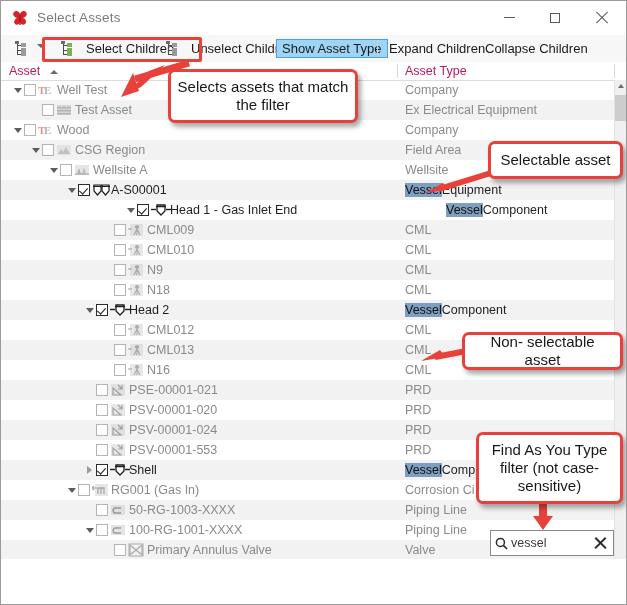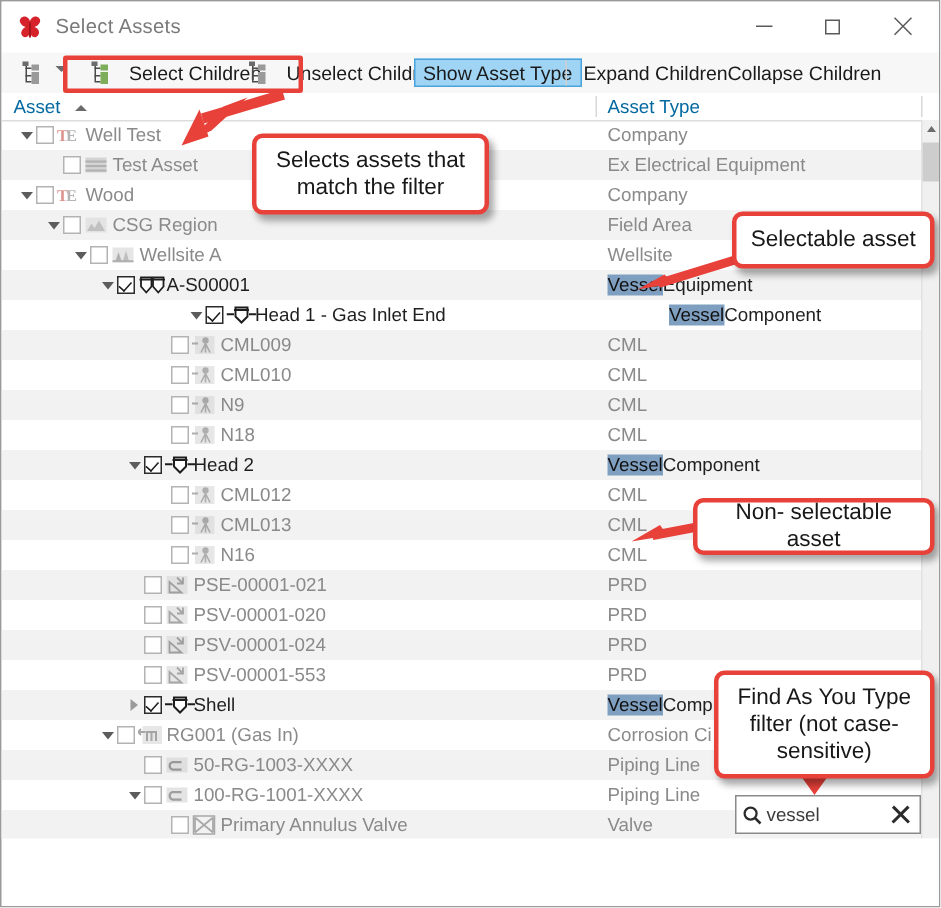--- a/index.html
+++ b/index.html
@@ -42,21 +42,21 @@
   .icon-tree .n0{left:0px;top:0px;width:4px;height:3px;background:#6b6b6b;}
   .icon-tree .n1{left:6px;top:2px;width:5px;height:4px;background:#8a8a8a;border:0;}
   .icon-tree .n2{left:6px;top:7px;width:5px;height:4px;background:#8a8a8a;}
   .icon-tree .n3{left:6px;top:11px;width:5px;height:4px;background:#8a8a8a;}
   .icon-tree.green .n1,.icon-tree.green .n2,.icon-tree.green .n3{background:#7fae5a;}
   .icon-tree.gray .n1,.icon-tree.gray .n2,.icon-tree.gray .n3{background:#9a9a9a;}
 
   
   .listwrap{position:absolute;left:0;top:61px;width:625px;height:497px;background:#fff;overflow:hidden;}
   .colheader{position:absolute;left:0;top:0;width:625px;height:18px;background:#ffffff;border-bottom:1px solid #dcdcdc;}
-  .colheader .ch{position:absolute;top:2px;font-size:12.5px;color:#0369a1;}
+  .colheader .ch{position:absolute;top:2px;font-size:12.5px;color:#be185d;}
   .colheader .chsep{position:absolute;top:2px;width:1px;height:14px;background:#d8d8d8;}
   .sort-caret{position:absolute;left:49px;top:8px;width:0;height:0;border-left:4px solid transparent;border-right:4px solid transparent;border-bottom:4px solid #6b6b6b;}
 
   .rows{position:absolute;left:0;top:18px;width:625px;height:479px;}
   .row{position:absolute;left:0;width:614px;height:20px;}
   .row.alt{background:#f2f2f2;}
   .row .cell-a{position:absolute;top:0;height:20px;display:flex;align-items:center;font-size:12.5px;white-space:nowrap;}
   .row .cell-t{position:absolute;left:404px;top:0;height:20px;display:flex;align-items:center;font-size:12.5px;white-space:nowrap;}
   .txt-dis{color:#8a8a8a;}
   .txt-en{color:#1f1f1f;}
@@ -634,32 +634,32 @@
   </div>
 
 
   <div class="hlbox" style="left:41px;top:36px;width:160px;height:25px;"></div>
 
   <svg class="arrow" style="left:118px;top:56px;" width="90" height="42">
     <path d="M6 38 L30 14 L46 8 L22 30 Z" fill="#e8413a"></path>
     <path d="M2 40 L14 16 L20 34 Z" fill="#e8413a"></path>
     <path d="M16 22 L70 6" stroke="#e8413a" stroke-width="7" fill="none"></path>
   </svg>
-  <div class="callout" style="left:167px;top:88px;width:158px;height:54px;">Selects assets that match the filter</div>
+  <div class="callout" style="left:167px;top:68px;width:190px;height:54px;">Selects assets that match the filter</div>
 
   <svg class="arrow" style="left:424px;top:166px;" width="72" height="30">
     <path d="M0 26 L24 22 L18 16 Z" fill="#e8413a"></path>
     <path d="M14 22 L66 6" stroke="#e8413a" stroke-width="6" fill="none"></path>
   </svg>
   <div class="callout" style="left:487px;top:140px;width:135px;height:38px;">Selectable asset</div>
 
   <svg class="arrow" style="left:420px;top:340px;" width="60" height="26">
     <path d="M0 20 L24 16 L19 9 Z" fill="#e8413a"></path>
     <path d="M14 16 L56 8" stroke="#e8413a" stroke-width="6" fill="none"></path>
   </svg>
   <div class="callout" style="left:461px;top:331px;width:161px;height:38px;">Non- selectable asset</div>
 
   <svg class="arrow" style="left:530px;top:497px;" width="32" height="34">
     <path d="M8 0 L8 18 L2 18 L12 32 L22 18 L16 18 L16 0 Z" fill="#e8413a"></path>
   </svg>
-  <div class="callout" style="left:475px;top:431px;width:147px;height:72px;margin-top:15px;">Find As You Type filter (not case-sensitive)</div>
+  <div class="callout" style="left:475px;top:431px;width:147px;height:72px;">Find As You Type filter (not case-sensitive)</div>
 
 </div>
 
 </body></html>

